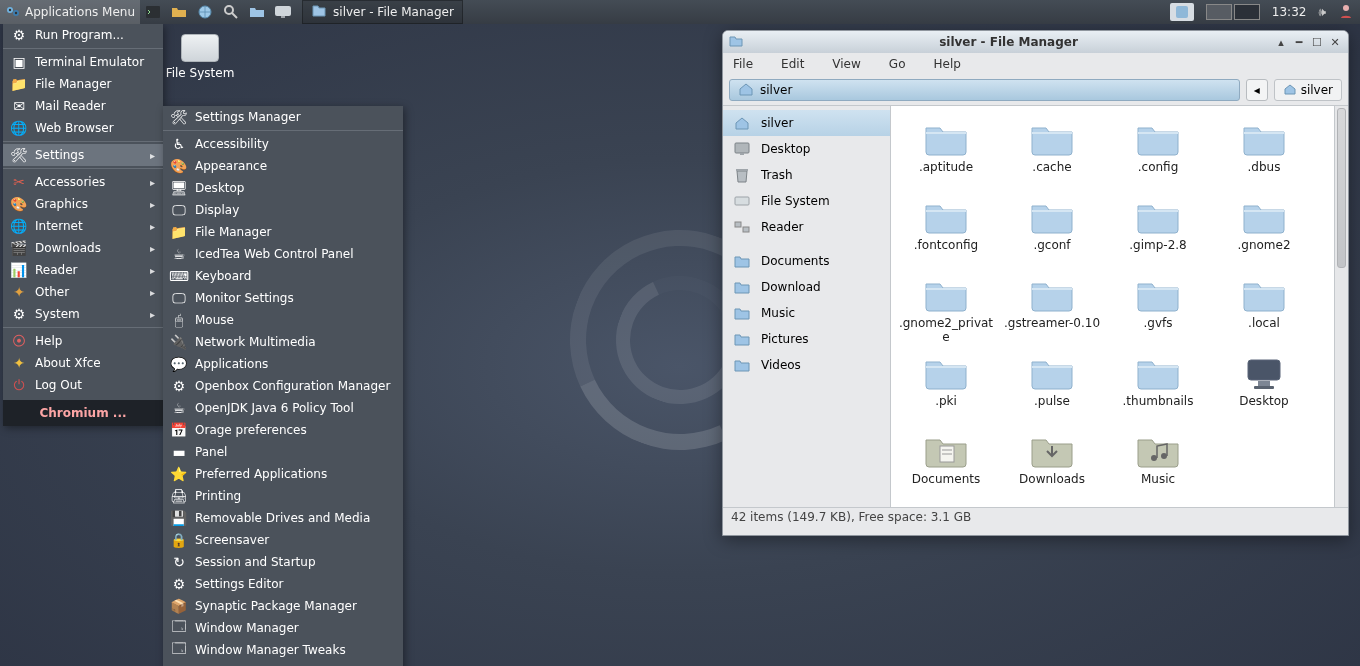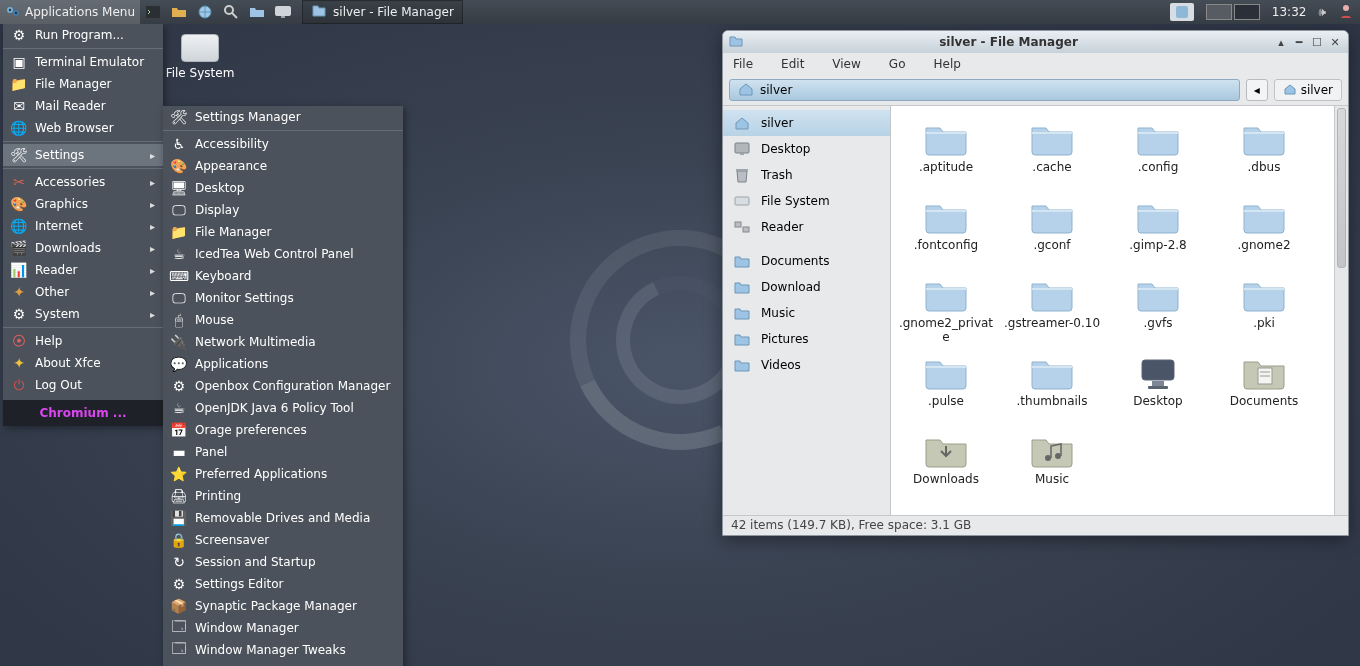--- a/index.html
+++ b/index.html
@@ -116,21 +116,21 @@
       min-height: 21px;
       cursor: pointer;
       gap: 8px;
     }
     .menu-item.hover { background: #6c747e; }
     .menu-item .m-icon { width: 16px; height: 16px; display:flex; align-items:center; justify-content:center; font-size:14px; }
     .menu-item .arrow { margin-left: auto; font-size: 10px; opacity: 0.8; }
     .menu-sep { height: 1px; background: #666d76; margin: 2px 0; }
     .menu-special {
       background: #1e2228;
-      color: #d946ef;
+      color: #fca5a5;
       font-weight: bold;
       padding: 6px 0;
       text-align: center;
       margin-top: 4px;
     }
 
     
     .submenu {
       position: absolute;
       left: 163px; top: 106px;
@@ -240,21 +240,21 @@
       align-items: center;
       justify-content: flex-start;
       text-align: center;
       padding-top: 4px;
     }
     .folder-icon {
       width: 48px; height: 36px; margin-bottom: 4px;
     }
     .file-item .lbl { color: #222; word-break: break-all; padding: 0 3px; }
     .statusbar {
-      height: 20px;
+      height: 28px;
       background: #e8e9eb;
       border-top: 1px solid #c4c8cc;
       padding: 2px 8px;
       color: #444;
     }
 
     .scrollbar {
       width: 14px;
       background: #e6e7e9;
       border-left: 1px solid #c4c8cc;
@@ -762,20 +762,27 @@
               <path d="M4 8h14l3 4h23v20a3 3 0 0 1-3 3H7a3 3 0 0 1-3-3z" fill="#b6d2ea" stroke="#8fb1cd"></path>
               <path d="M4 12h40v2H4z" fill="#d5e6f3"></path>
             </svg></div>
           <div class="lbl">.gvfs</div>
         </div>
         <div class="file-item">
           <div class="folder-icon"><svg width="48" height="36" viewBox="0 0 48 36">
               <path d="M4 8h14l3 4h23v20a3 3 0 0 1-3 3H7a3 3 0 0 1-3-3z" fill="#b6d2ea" stroke="#8fb1cd"></path>
               <path d="M4 12h40v2H4z" fill="#d5e6f3"></path>
             </svg></div>
+          <div class="lbl">.local</div>
+        </div>
+        <div class="file-item">
+          <div class="folder-icon"><svg width="48" height="36" viewBox="0 0 48 36">
+              <path d="M4 8h14l3 4h23v20a3 3 0 0 1-3 3H7a3 3 0 0 1-3-3z" fill="#b6d2ea" stroke="#8fb1cd"></path>
+              <path d="M4 12h40v2H4z" fill="#d5e6f3"></path>
+            </svg></div>
           <div class="lbl">.pki</div>
         </div>
         <div class="file-item">
           <div class="folder-icon"><svg width="48" height="36" viewBox="0 0 48 36">
               <path d="M4 8h14l3 4h23v20a3 3 0 0 1-3 3H7a3 3 0 0 1-3-3z" fill="#b6d2ea" stroke="#8fb1cd"></path>
               <path d="M4 12h40v2H4z" fill="#d5e6f3"></path>
             </svg></div>
           <div class="lbl">.pulse</div>
         </div>
         <div class="file-item">

